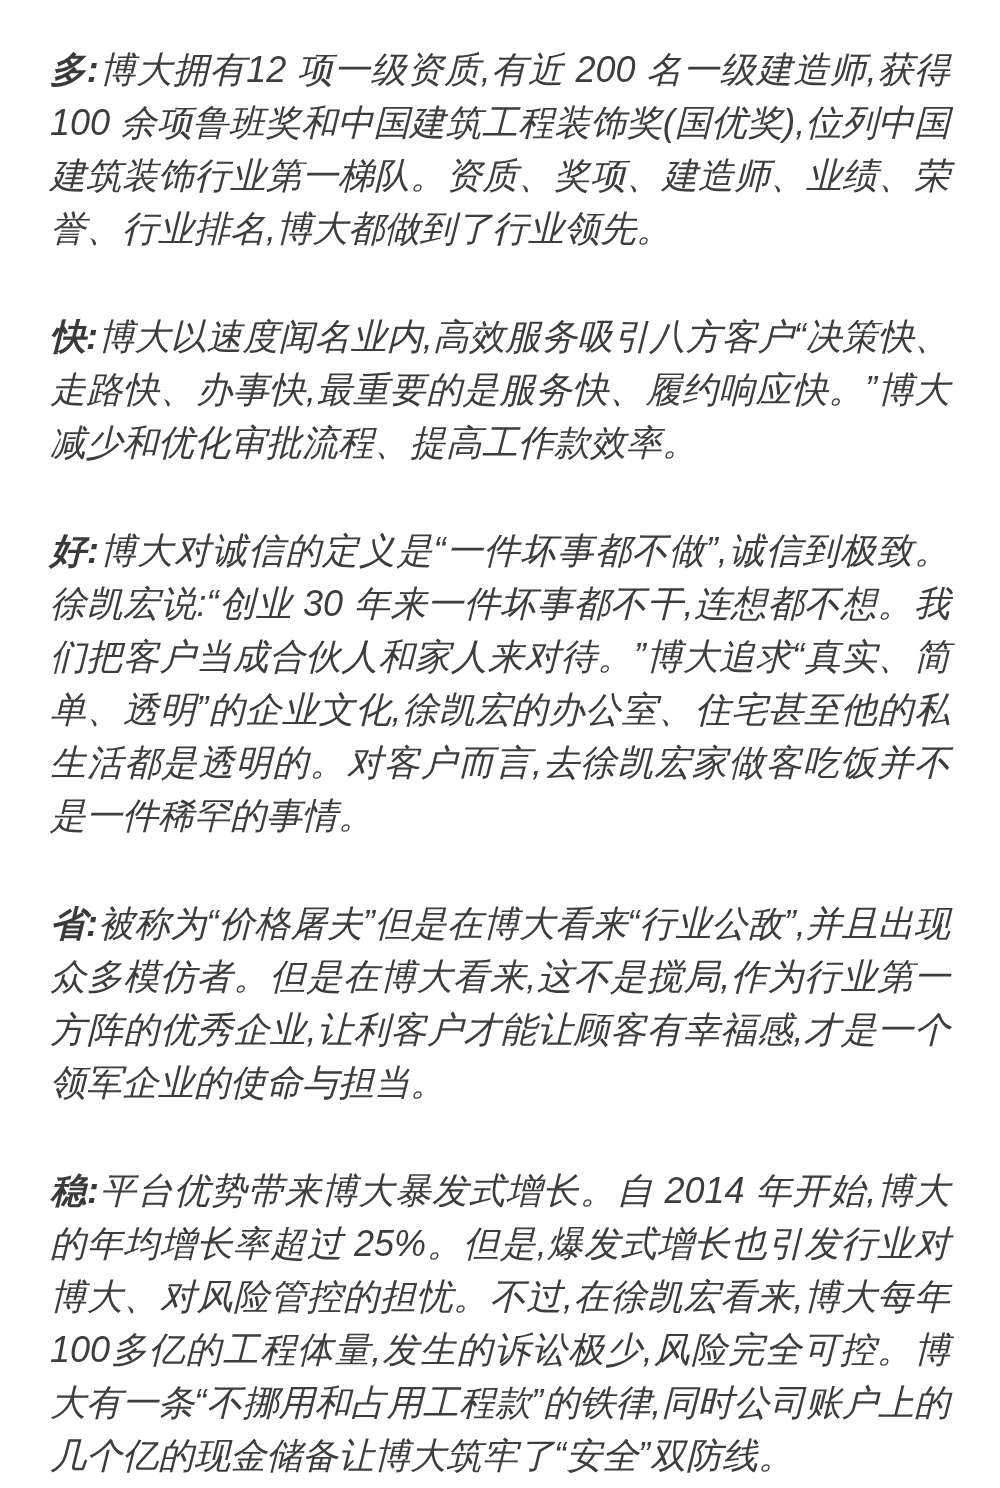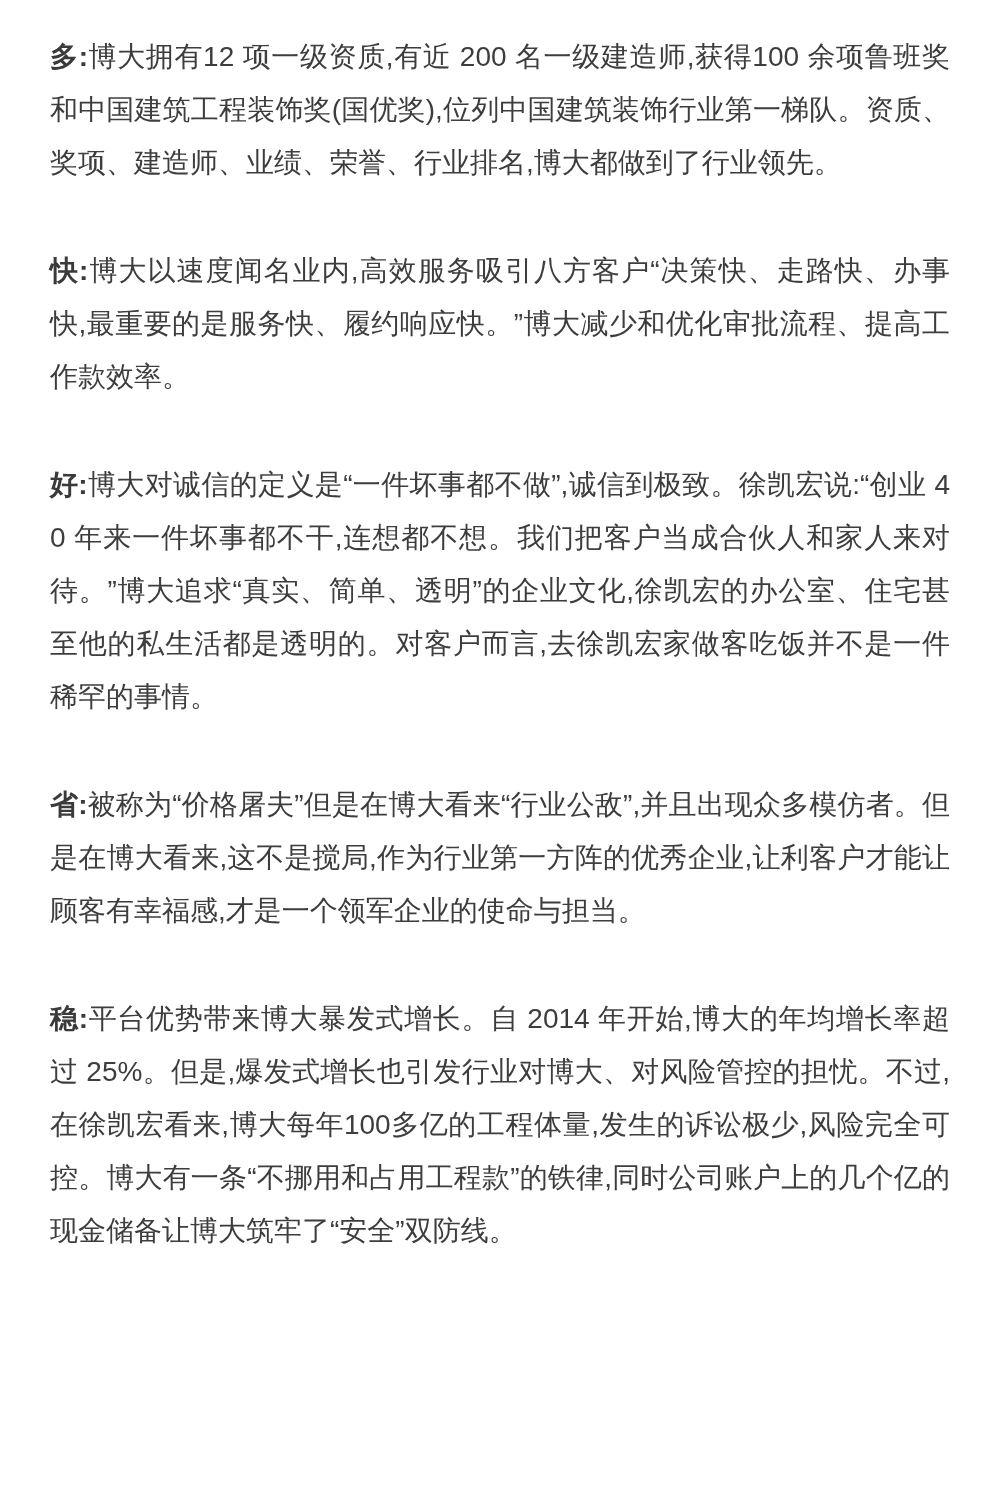--- a/index.html
+++ b/index.html
@@ -11,42 +11,43 @@
     width: 1000px;
     height: 1488px;
     overflow: hidden;
     font-family: "Liberation Sans", sans-serif;
   }
   .article {
     padding: 30px 50px 0 50px;
     color: #3d3d3d;
   }
   .para {
-    font-size: 28px;
+    font-size: 36px;
     line-height: 53px;
     text-align: justify;
-    margin: 0 0 55px 0;
+    margin: 13px 0 55px 0;
     word-break: break-all;
+    font-style: italic;
   }
   .para:last-child {
     margin-bottom: 0;
   }
   .lead {
     font-weight: 700;
     color: #3a3a3a;
   }
 </style>
 </head>
 <body>
 
 <div class="article">
 
   <p class="para"><strong class="lead">多:</strong><span>博大拥有12 项一级资质,有近 200 名一级建造师,获得100 余项鲁班奖和中国建筑工程装饰奖(国优奖),位列中国建筑装饰行业第一梯队。资质、奖项、建造师、业绩、荣誉、行业排名,博大都做到了行业领先。</span></p>
 
   <p class="para"><strong class="lead">快:</strong><span>博大以速度闻名业内,高效服务吸引八方客户“决策快、走路快、办事快,最重要的是服务快、履约响应快。”博大减少和优化审批流程、提高工作款效率。</span></p>
 
-  <p class="para"><strong class="lead">好:</strong><span>博大对诚信的定义是“一件坏事都不做”,诚信到极致。徐凯宏说:“创业 40 年来一件坏事都不干,连想都不想。我们把客户当成合伙人和家人来对待。”博大追求“真实、简单、透明”的企业文化,徐凯宏的办公室、住宅甚至他的私生活都是透明的。对客户而言,去徐凯宏家做客吃饭并不是一件稀罕的事情。</span></p>
+  <p class="para"><strong class="lead">好:</strong><span>博大对诚信的定义是“一件坏事都不做”,诚信到极致。徐凯宏说:“创业 30 年来一件坏事都不干,连想都不想。我们把客户当成合伙人和家人来对待。”博大追求“真实、简单、透明”的企业文化,徐凯宏的办公室、住宅甚至他的私生活都是透明的。对客户而言,去徐凯宏家做客吃饭并不是一件稀罕的事情。</span></p>
 
   <p class="para"><strong class="lead">省:</strong><span>被称为“价格屠夫”但是在博大看来“行业公敌”,并且出现众多模仿者。但是在博大看来,这不是搅局,作为行业第一方阵的优秀企业,让利客户才能让顾客有幸福感,才是一个领军企业的使命与担当。</span></p>
 
   <p class="para"><strong class="lead">稳:</strong><span>平台优势带来博大暴发式增长。自 2014 年开始,博大的年均增长率超过 25%。但是,爆发式增长也引发行业对博大、对风险管控的担忧。不过,在徐凯宏看来,博大每年100多亿的工程体量,发生的诉讼极少,风险完全可控。博大有一条“不挪用和占用工程款”的铁律,同时公司账户上的几个亿的现金储备让博大筑牢了“安全”双防线。</span></p>
 
 </div>
 
 </body></html>

